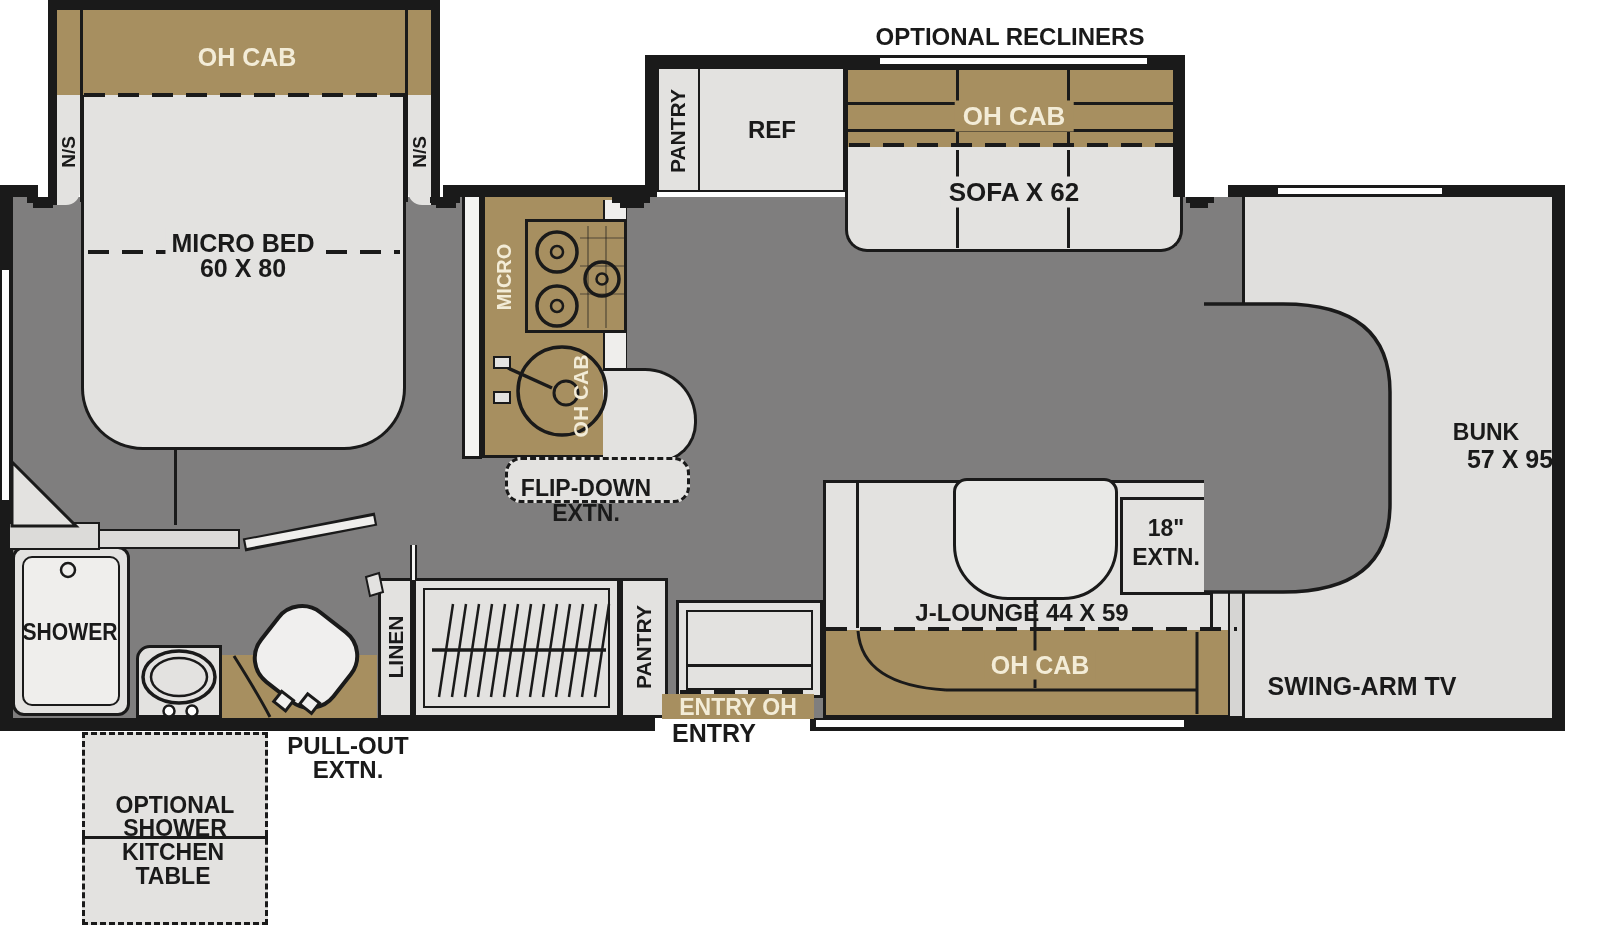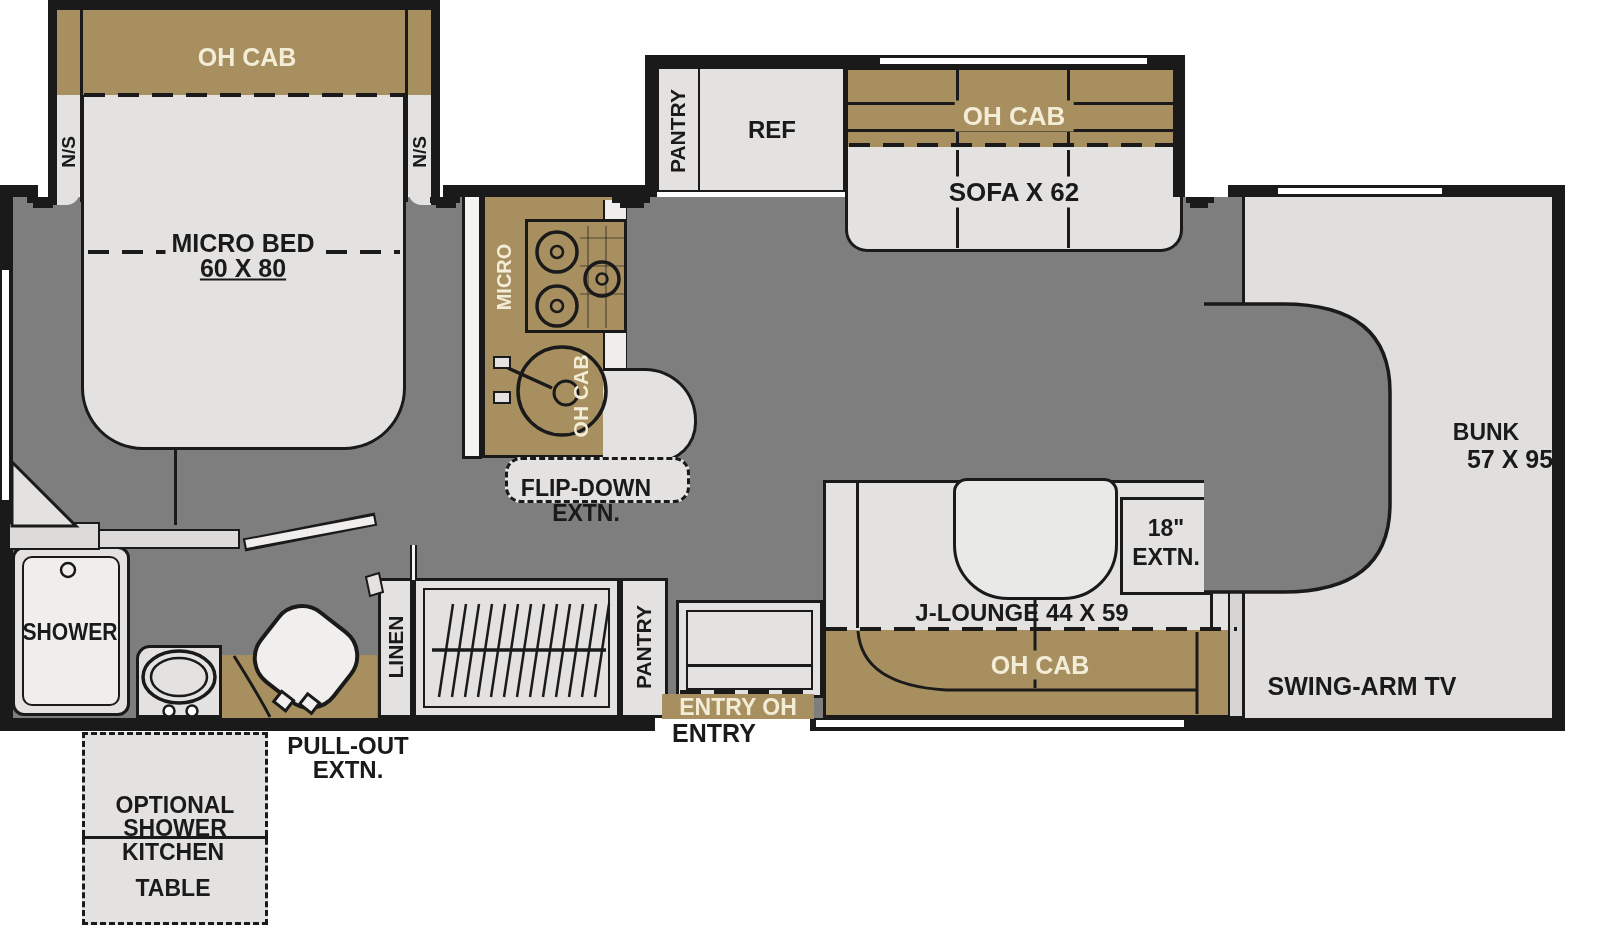--- a/index.html
+++ b/index.html
@@ -194,22 +194,23 @@
       <line x1="946" y1="690" x2="1197" y2="690" stroke-width="3"></line>
       <line x1="1035" y1="600" x2="1035" y2="688" stroke-width="3"></line>
       <line x1="1197" y1="632" x2="1197" y2="714" stroke-width="3"></line>
     </g>
   </svg>
 
   <div class="hlabel cream" style="left:247px;top:57px;font-size:25px;">OH CAB</div>
   <div class="vlabel" style="left:69px;top:152px;font-size:19px;">N/S</div>
   <div class="vlabel" style="left:420px;top:152px;font-size:19px;">N/S</div>
   <div class="hlabel" style="left:243px;top:243px;font-size:25px;background:var(--furniture,#e3e2e0);padding:0 6px;">MICRO BED</div>
-  <div class="hlabel" style="left:243px;top:268px;font-size:25px;text-decoration:underline;">60 X 80</div>
-
+  <div class="hlabel" style="left:243px;top:268px;font-size:25px;">60 X 80</div>
+
+  <div class="hlabel" style="left:1010px;top:37px;font-size:24px;">OPTIONAL RECLINERS</div>
   <div class="vlabel" style="left:678px;top:131px;font-size:21px;">PANTRY</div>
   <div class="hlabel" style="left:772px;top:130px;font-size:24px;">REF</div>
   <div class="hlabel cream" style="left:1014px;top:116px;font-size:26px;background:var(--cabinet_tan,#a78f60);padding:0 8px;">OH CAB</div>
   <div class="hlabel" style="left:1014px;top:192px;font-size:26px;background:var(--furniture,#e3e2e0);padding:0 8px;">SOFA X 62</div>
 
   <div class="vlabel cream" style="left:504px;top:277px;font-size:20px;">MICRO</div>
   <div class="vlabel cream" style="left:581px;top:396px;font-size:21px;">OH CAB</div>
   <div class="hlabel" style="left:586px;top:488px;font-size:23px;">FLIP-DOWN</div>
   <div class="hlabel" style="left:586px;top:513px;font-size:23px;">EXTN.</div>
 
@@ -226,15 +227,15 @@
 
   <div class="hlabel" style="left:1486px;top:432px;font-size:23px;">BUNK</div>
   <div class="hlabel" style="left:1486px;top:459px;font-size:25px;margin-left:24px;">57 X 95</div>
   <div class="hlabel" style="left:1362px;top:686px;font-size:25px;">SWING-ARM TV</div>
 
   <div class="hlabel" style="left:348px;top:746px;font-size:24px;">PULL-OUT</div>
   <div class="hlabel" style="left:348px;top:770px;font-size:24px;">EXTN.</div>
   <div class="hlabel" style="left:175px;top:805px;font-size:23px;">OPTIONAL</div>
   <div class="hlabel" style="left:175px;top:828px;font-size:23px;">SHOWER</div>
   <div class="hlabel" style="left:173px;top:852px;font-size:23px;">KITCHEN</div>
-  <div class="hlabel" style="left:173px;top:876px;font-size:23px;margin-top:12px;">TABLE</div>
+  <div class="hlabel" style="left:173px;top:876px;font-size:23px;">TABLE</div>
 
 </div>
 
 </body></html>

